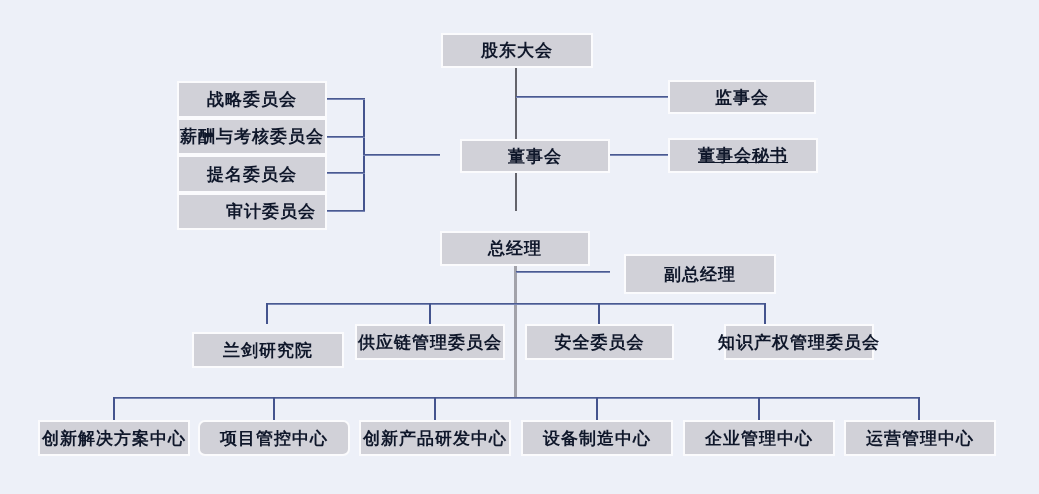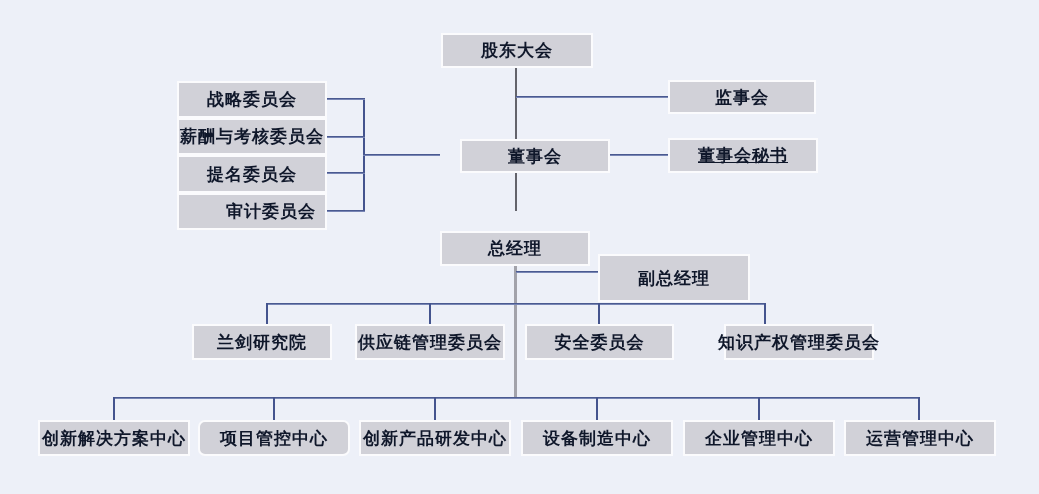--- a/index.html
+++ b/index.html
@@ -72,23 +72,23 @@
   <div class="node" style="left:177px; top:81px; width:150px; height:37px;">战略委员会</div>
   <div class="node" style="left:177px; top:118px; width:150px; height:37px;">薪酬与考核委员会</div>
   <div class="node" style="left:177px; top:155px; width:150px; height:38px;">提名委员会</div>
   <div class="node" style="left:177px; top:193px; width:150px; height:37px;padding-left:38px;">审计委员会</div>
 
   <div class="node" style="left:668px; top:80px; width:148px; height:34px;">监事会</div>
   <div class="node" style="left:440px; top:139px; width:150px; height:34px;margin-left:20px;">董事会</div>
   <div class="node" style="left:668px; top:138px; width:150px; height:35px;text-decoration:underline;">董事会秘书</div>
 
   <div class="node" style="left:440px; top:211px; width:150px; height:35px;margin-top:20px;">总经理</div>
-  <div class="node" style="left:598px; top:254px; width:152px; height:48px;">副总经理</div>
+  <div class="node" style="left:624px; top:254px; width:152px; height:40px;">副总经理</div>
 
-  <div class="node" style="left:192px; top:324px; width:140px; height:36px;">兰剑研究院</div>
+  <div class="node" style="left:192px; top:332px; width:152px; height:36px;">兰剑研究院</div>
   <div class="node" style="left:355px; top:324px; width:150px; height:36px;">供应链管理委员会</div>
   <div class="node" style="left:525px; top:324px; width:149px; height:36px;">安全委员会</div>
   <div class="node" style="left:690px; top:324px; width:150px; height:36px;margin-left:34px;">知识产权管理委员会</div>
 
   <div class="node" style="left:38px; top:420px; width:152px; height:36px;">创新解决方案中心</div>
   <div class="node" style="left:198px; top:420px; width:152px; height:36px;border-radius:7px;">项目管控中心</div>
   <div class="node" style="left:359px; top:420px; width:152px; height:36px;">创新产品研发中心</div>
   <div class="node" style="left:521px; top:420px; width:152px; height:36px;text-align:center;">设备制造中心</div>
   <div class="node" style="left:683px; top:420px; width:152px; height:36px;">企业管理中心</div>
   <div class="node" style="left:844px; top:420px; width:152px; height:36px;">运营管理中心</div>

